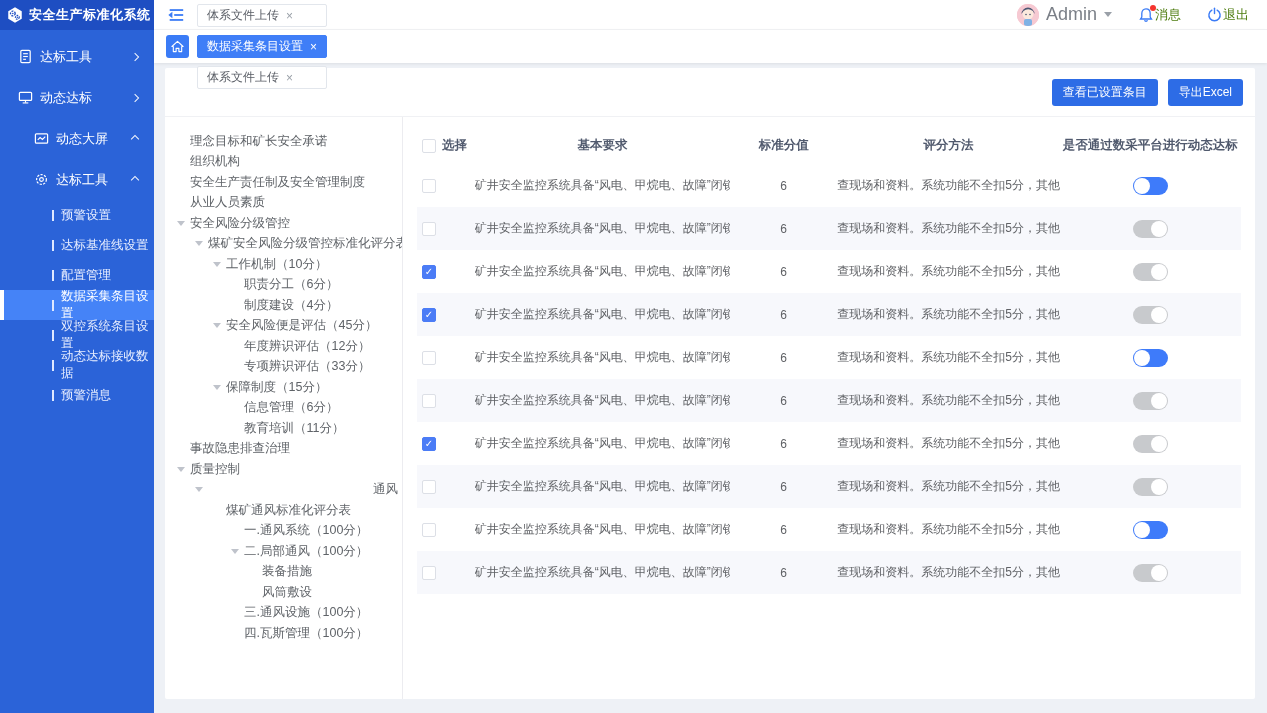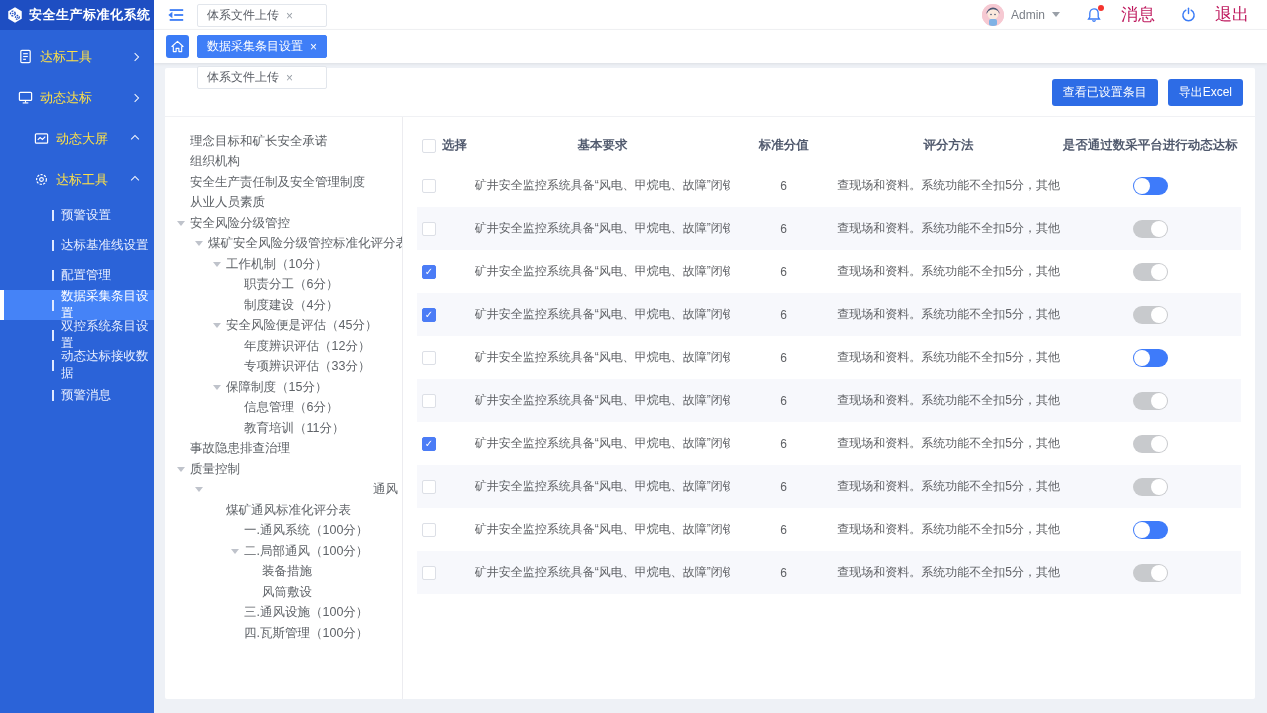--- a/index.html
+++ b/index.html
@@ -5,43 +5,43 @@
   * { box-sizing: border-box; margin: 0; padding: 0; }
   html,body { width:1267px; height:713px; overflow:hidden; }
   body { font-family:"Liberation Sans","DejaVu Sans",sans-serif; background:#eef1f6; font-size:13px; color:#606266; }
   .app { display:flex; width:1267px; height:713px; }
 
   
   .sidebar { width:154px; flex-shrink:0; background:#2b63d8; color:#fff; display:flex; flex-direction:column; }
   .logo { height:30px; background:#1e4ec2; display:flex; align-items:center; gap:5px; padding:0 6px; }
   .logo-title { font-size:13px; font-weight:bold; color:#fff; white-space:nowrap; letter-spacing:0.5px; }
   .menu { flex:1; padding-top:6px; }
-  .menu-item { height:41px; display:flex; align-items:center; font-size:13px; color:#fde047; cursor:pointer; }
+  .menu-item { height:41px; display:flex; align-items:center; font-size:13px; color:#ffffff; cursor:pointer; }
   .menu-item .mi-icon { width:15px; height:15px; margin-right:7px; flex-shrink:0; }
   .menu-item .chev { margin-left:auto; margin-right:16px; }
   .lvl0 { padding-left:18px; }
   .lvl1 { padding-left:34px; }
   .chev { width:6px; height:6px; border-right:1.6px solid rgba(255,255,255,.95); border-bottom:1.6px solid rgba(255,255,255,.95); display:inline-block; }
   .chev.right { transform:rotate(-45deg); }
   .chev.up { transform:rotate(-135deg); }
   .submenu { }
   .sub-item { height:30px; display:flex; align-items:center; padding-left:52px; font-size:12.5px; color:#e8eeff; cursor:pointer; position:relative; }
   .sub-item .tick { width:2px; height:11px; background:#dfe8ff; margin-right:7px; flex-shrink:0; }
   .sub-item.active { background:#4583f7; color:#fff; }
   .sub-item.active::before { content:""; position:absolute; left:0; top:0; width:4px; height:100%; background:#ffffff; }
 
   
   .main { flex:1; display:flex; flex-direction:column; min-width:0; }
   .topbar { height:30px; background:#fff; display:flex; align-items:center; padding:0 18px 0 12px; border-bottom:1px solid #f2f3f5; }
   .collapse-btn { width:20px; height:20px; cursor:pointer; display:flex; align-items:center; justify-content:center; }
   .topbar-right { margin-left:auto; display:flex; align-items:center; gap:26px; }
-  .user-box { display:flex; align-items:center; gap:7px; cursor:pointer; color:#7a7f87; font-size:12px; }
+  .user-box { display:flex; align-items:center; gap:7px; cursor:pointer; color:#7a7f87; font-size:18px; }
   .avatar { width:22px; height:22px; border-radius:50%; background:#f6c9d2; overflow:hidden; position:relative; flex-shrink:0; }
   .caret-down { width:0; height:0; border-left:4px solid transparent; border-right:4px solid transparent; border-top:5px solid #9aa0a8; }
-  .top-link { display:flex; align-items:center; gap:19px; color:#be185d; font-size:17px; cursor:pointer; position:relative; }
+  .top-link { display:flex; align-items:center; gap:1px; color:#4d7c0f; font-size:13px; cursor:pointer; position:relative; }
   .bell-wrap { position:relative; width:16px; height:16px; }
   .red-dot { position:absolute; top:-2px; right:-2px; width:6px; height:6px; border-radius:50%; background:#f5342e; }
 
   .tabsbar { height:33px; background:#fff; display:flex; align-items:center; gap:8px; padding:0 12px; box-shadow:0 1px 3px rgba(0,0,0,0.08); position:relative; z-index:2; }
   .home-btn { width:23px; height:23px; background:#3a7bf6; border-radius:3px; display:flex; align-items:center; justify-content:center; cursor:pointer; flex-shrink:0; }
   .tab { height:23px; display:flex; align-items:center; gap:7px; padding:0 9px; border:1px solid #e2e6ec; border-radius:2px; background:#fff; font-size:12px; color:#5a5e66; cursor:pointer; white-space:nowrap; }
   .tab .x { font-size:12px; color:#9aa0a8; line-height:1; }
   .tab.active { background:#3f7ef7; border-color:#3f7ef7; color:#fff; }
   .tab.active .x { color:#fff; }
 

